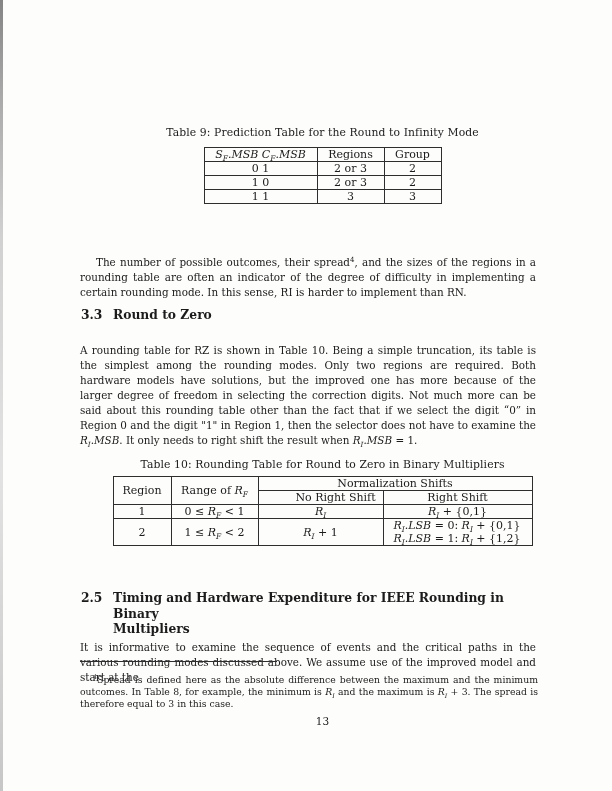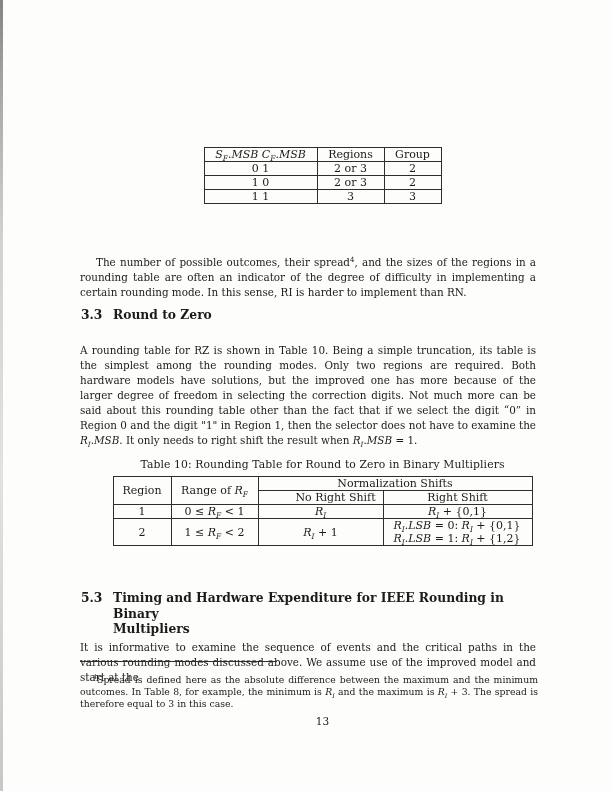--- a/index.html
+++ b/index.html
@@ -82,20 +82,21 @@
   .y-fn    { top: 665px; }
   .y-pn    { top: 715px; }
 </style>
 </head>
 <body>
 
 <div class="page">
 
   <div class="edge-artifact"></div>
 
+  <div class="caption y-cap9">Table 9: Prediction Table for the Round to Infinity Mode</div>
 
   <div class="tbl-wrap y-tbl9">
     <table>
       <tbody>
           <tr>
         <th class="t9-c0"><i>S<sub>F</sub>.MSB C<sub>F</sub>.MSB</i></th>
         <th class="t9-c1">Regions</th>
         <th class="t9-c2">Group</th>
       </tr>
       <tr>
@@ -155,21 +156,21 @@
         <td class="cell-lines">
           <span class="line"><i>R<sub>I</sub>.LSB</i> = 0: <i>R<sub>I</sub></i> + {0,1}</span>
           <span class="line"><i>R<sub>I</sub>.LSB</i> = 1: <i>R<sub>I</sub></i> + {1,2}</span>
         </td>
       </tr>
     </tbody>
       </table>
   </div>
 
   <div class="heading y-h34">
-    <span class="secnum">5.3</span>
+    <span class="secnum">2.5</span>
     <span class="sectitle">
       <span>Timing and Hardware Expenditure for IEEE Rounding in Binary</span>
       <span>Multipliers</span>
     </span>
   </div>
 
   <p class="para y-p3">It is informative to examine the sequence of events and the critical paths in the various rounding modes discussed above. We assume use of the improved model and start at the</p>
 
   <div class="footnote-rule y-rule"></div>
 

